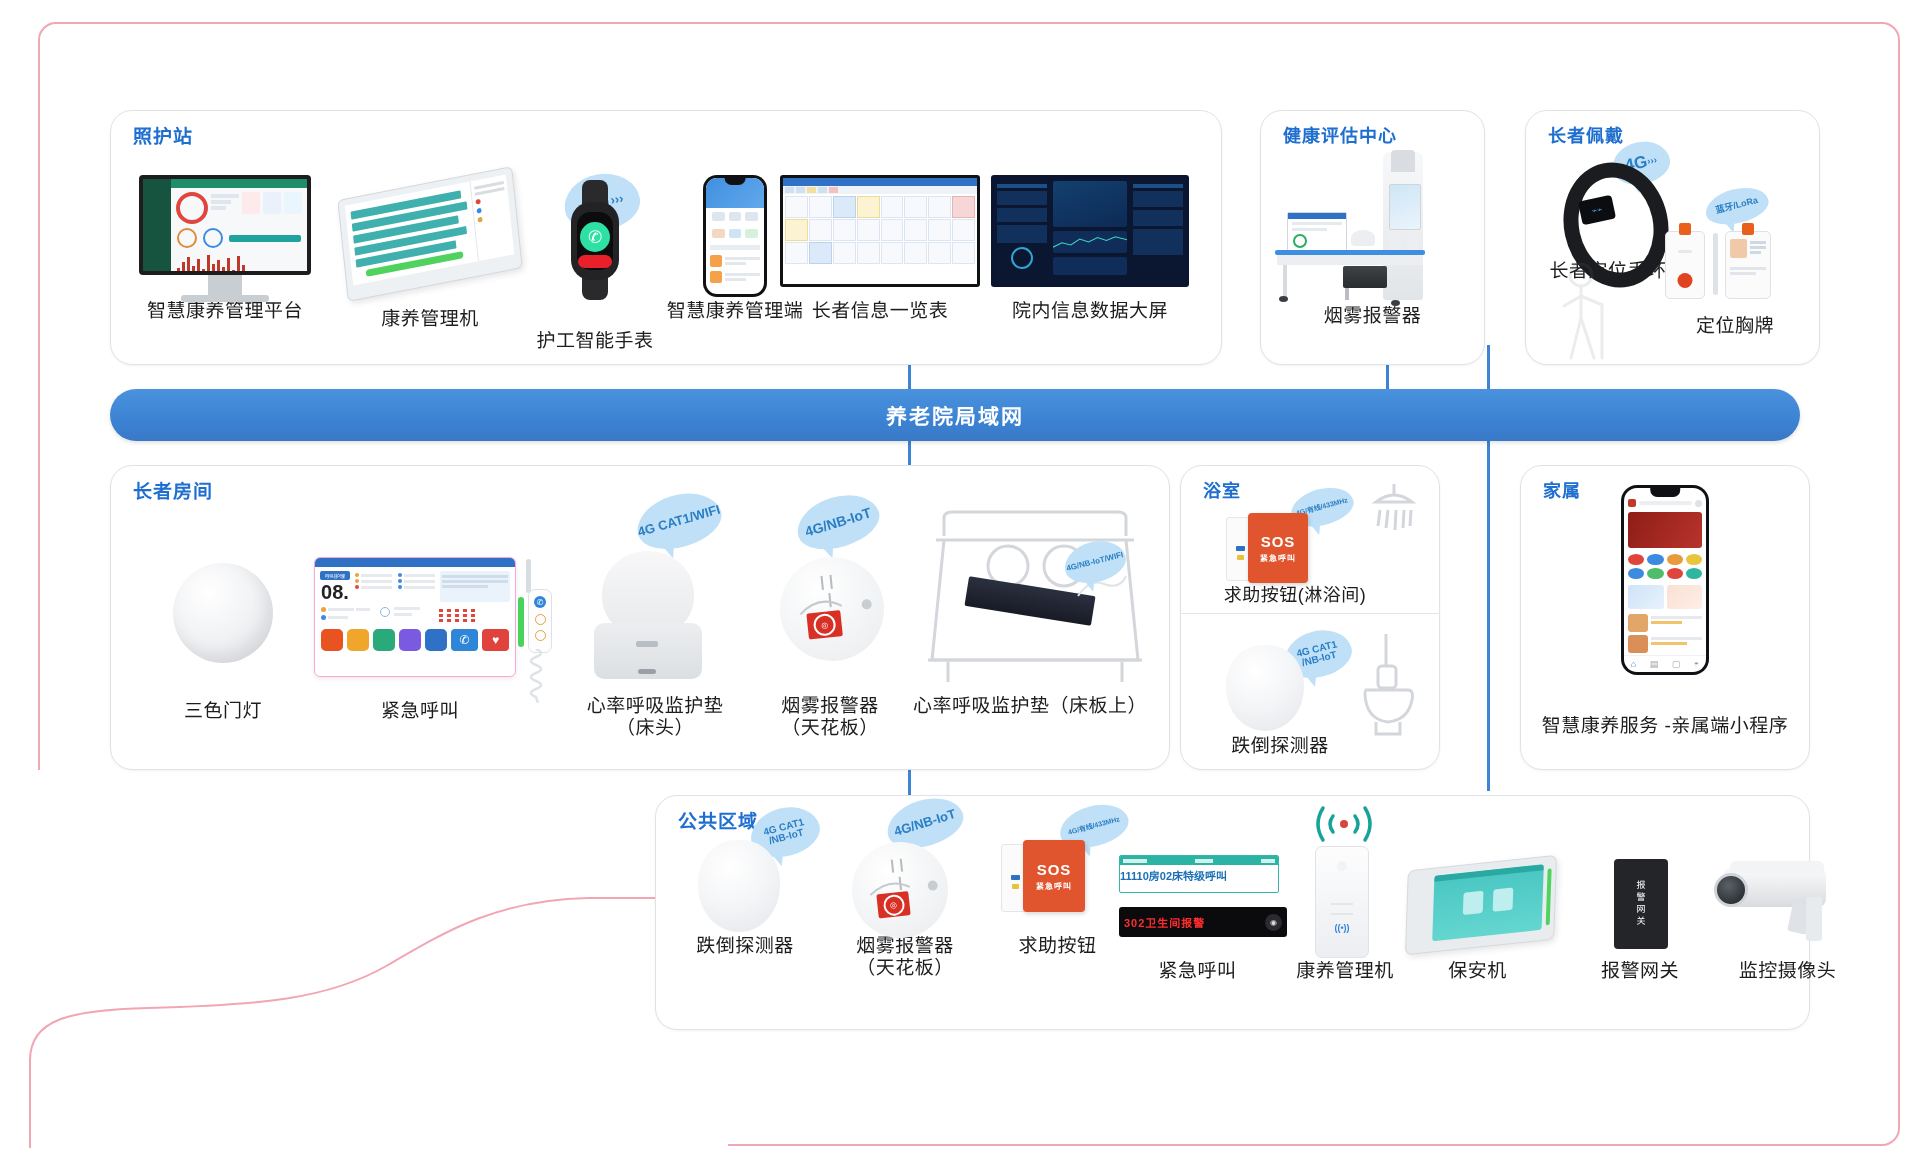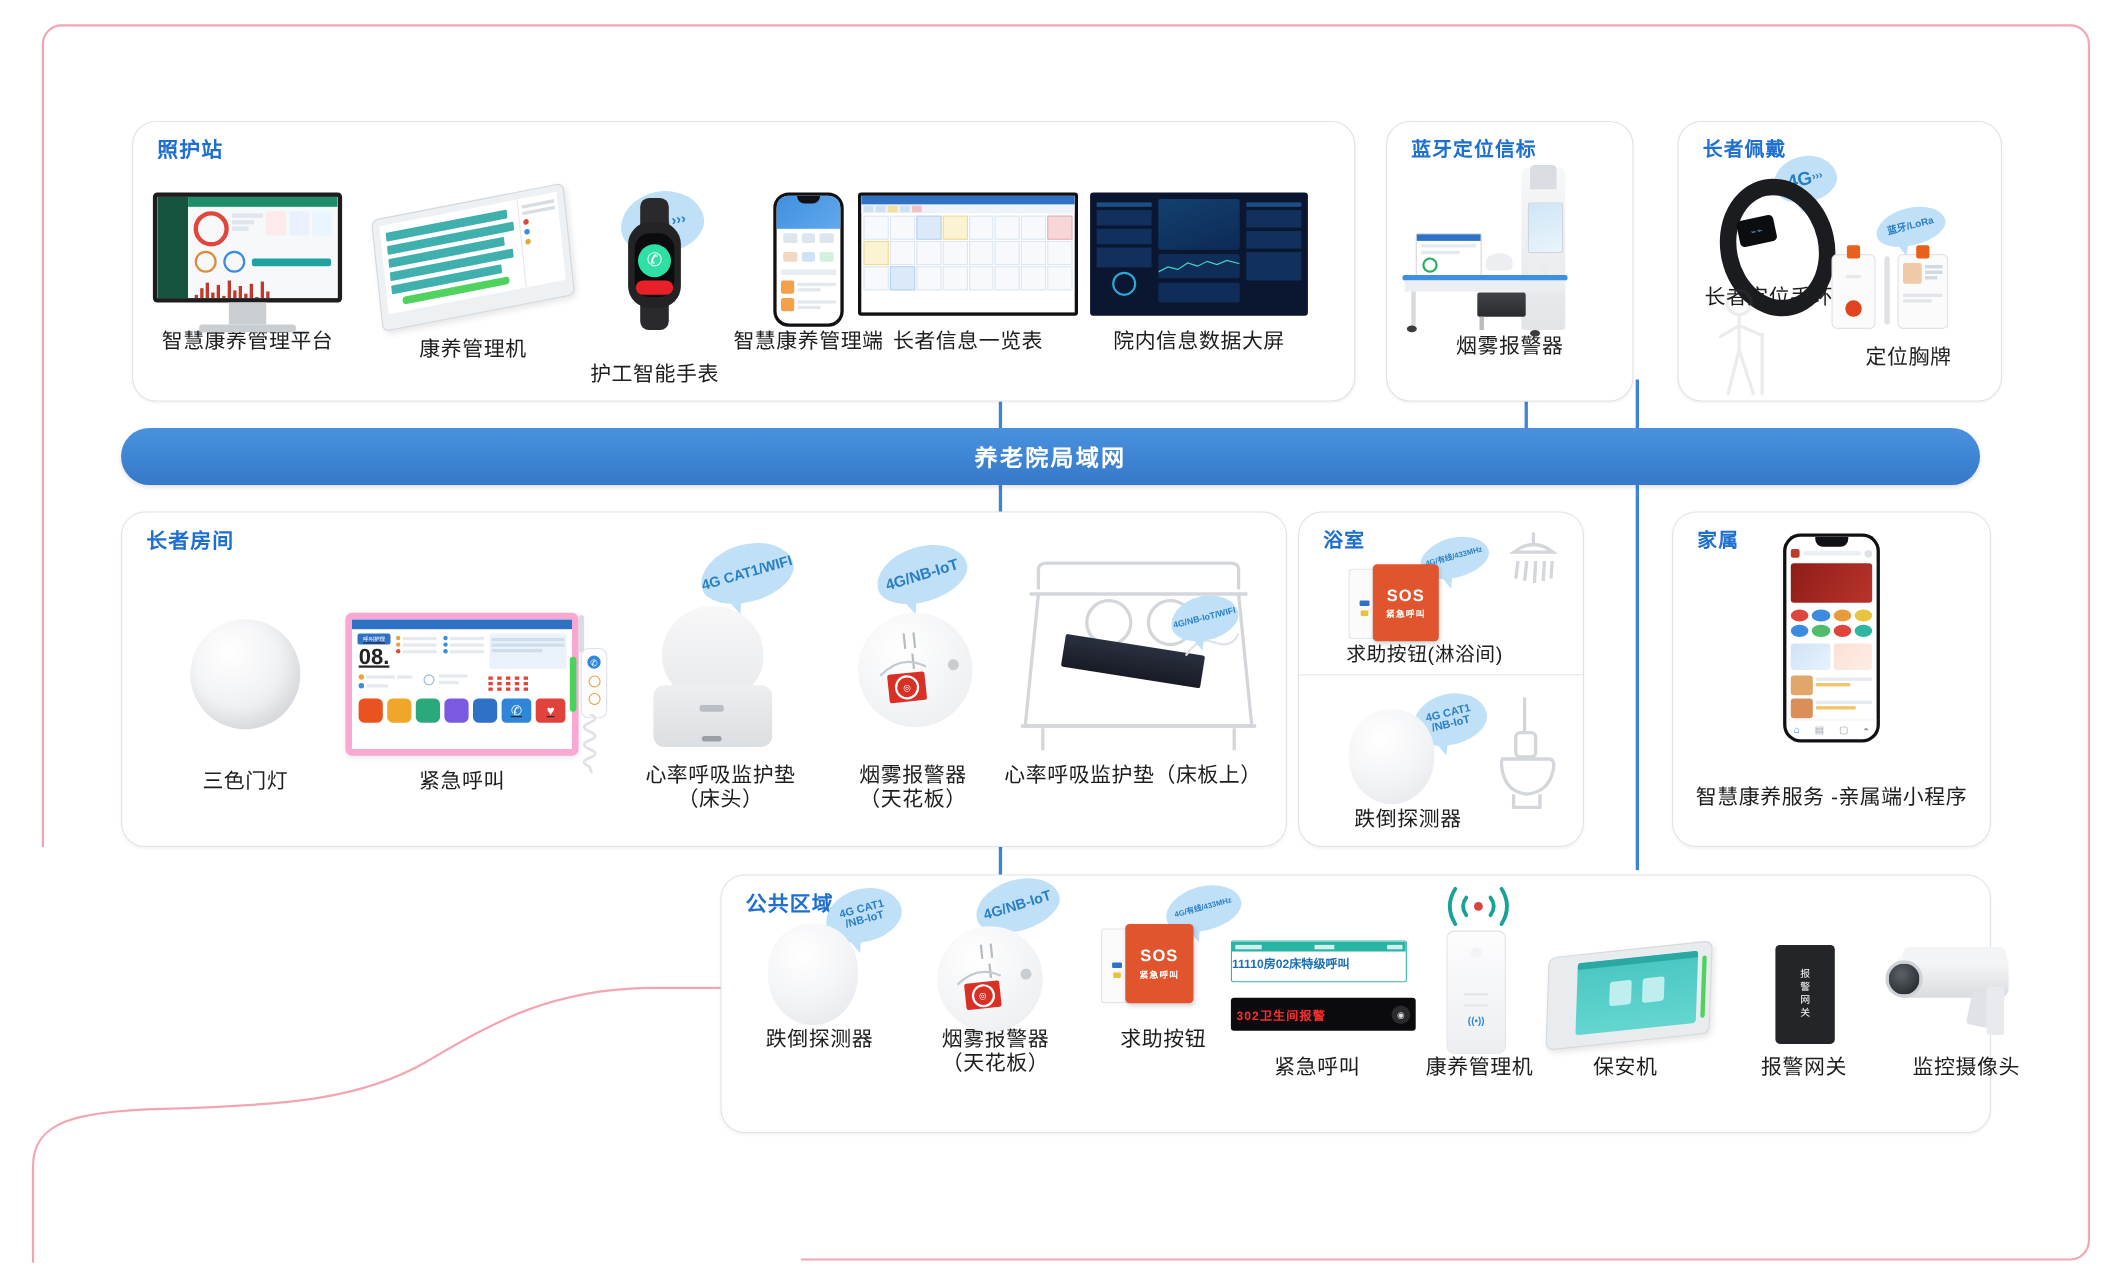--- a/index.html
+++ b/index.html
@@ -175,21 +175,21 @@
 <div class="conn" style="left:1386px;top:365px;height:26px;"></div>
 <div class="conn" style="left:1487px;top:345px;height:46px;"></div>
 <div class="conn" style="left:908px;top:441px;height:28px;"></div>
 <div class="conn" style="left:1487px;top:441px;height:350px;"></div>
 <div class="conn" style="left:908px;top:770px;height:28px;"></div>
 
 <div id="lan-bar">
   <span>养老院局域网</span>
 </div>
 
-<div class="panel" style="left:120px;top:110px;width:1112px;height:255px;">
+<div class="panel" style="left:110px;top:110px;width:1112px;height:255px;">
   <div class="panel-title">照护站</div>
 </div>
 
 <div class="dev" style="left:120px;top:175px;width:210px;">
   <div class="art" style="height:125px;">
     <div class="mon-screen" style="width:172px;height:100px;margin:0 auto;">
       <div class="mon-inner">
         <div class="mon-side"></div>
         <div class="mon-body">
           <div class="mon-top"></div>
@@ -387,21 +387,21 @@
           <div style="height:16px;background:#11305c;margin:3px 0"></div>
           <div style="height:26px;background:#11305c;margin:3px 0"></div>
         </div>
       </div>
     </div>
   </div>
   <div class="cap">院内信息数据大屏</div>
 </div>
 
 <div class="panel" style="left:1260px;top:110px;width:225px;height:255px;">
-  <div class="panel-title sm">蓝牙定位信标</div>
+  <div class="panel-title sm">健康评估中心</div>
 </div>
 
 <div class="dev" style="left:1265px;top:150px;width:215px;">
   <div class="art kiosk" style="height:155px;">
 
     <div style="position:absolute;left:118px;top:2px;width:40px;height:148px;background:linear-gradient(180deg,#f7f8f9,#e2e5e8);border-radius:6px 6px 3px 3px;"></div>
     <div style="position:absolute;left:126px;top:0px;width:24px;height:22px;background:#d9dde1;border-radius:4px 4px 0 0;"></div>
     <div style="position:absolute;left:124px;top:34px;width:30px;height:44px;background:linear-gradient(160deg,#cfe6f6,#eaf4fb);border:1px solid #cfd5da;border-radius:2px;"></div>
     <div style="position:absolute;left:124px;top:84px;width:12px;height:28px;background:#eceef1;border-radius:3px;"></div>
     <div style="position:absolute;left:142px;top:84px;width:12px;height:28px;background:#eceef1;border-radius:3px;"></div>
@@ -488,21 +488,21 @@
 
 <div class="dev" style="left:128px;top:525px;width:190px;">
   <div class="art" style="height:175px;display:flex;align-items:center;justify-content:center;">
     <div class="dome" style="width:100px;height:100px;"></div>
   </div>
   <div class="cap">三色门灯</div>
 </div>
 
 <div class="dev" style="left:300px;top:525px;width:240px;">
   <div class="art" style="height:175px;position:relative;">
-    <div style="position:absolute;left:14px;top:32px;width:200px;height:118px;background:#fff;border:6px solid #f9a8d4;border-radius:6px;box-shadow:0 2px 5px rgba(0,0,0,.08);overflow:hidden;text-decoration:underline;">
+    <div style="position:absolute;left:14px;top:32px;width:200px;height:118px;background:#fff;border:1px solid #f9a8d4;border-radius:6px;box-shadow:0 2px 5px rgba(0,0,0,.08);overflow:hidden;">
       <div style="height:9px;background:#2f72c5;"></div>
       <div style="display:flex;padding:4px 5px;gap:5px;">
         <div style="width:30px;">
           <div style="background:#2f72c5;color:#fff;font-size:5px;text-align:center;border-radius:2px;padding:1px;">呼叫护理</div>
           <div style="font-size:20px;font-weight:700;color:#222;margin-top:2px;line-height:1;">08.</div>
         </div>
         <div style="flex:1;">
           <div style="display:flex;gap:6px;">
             <div style="flex:1">
               <div style="display:flex;align-items:center;gap:2px;margin:2px 0">

